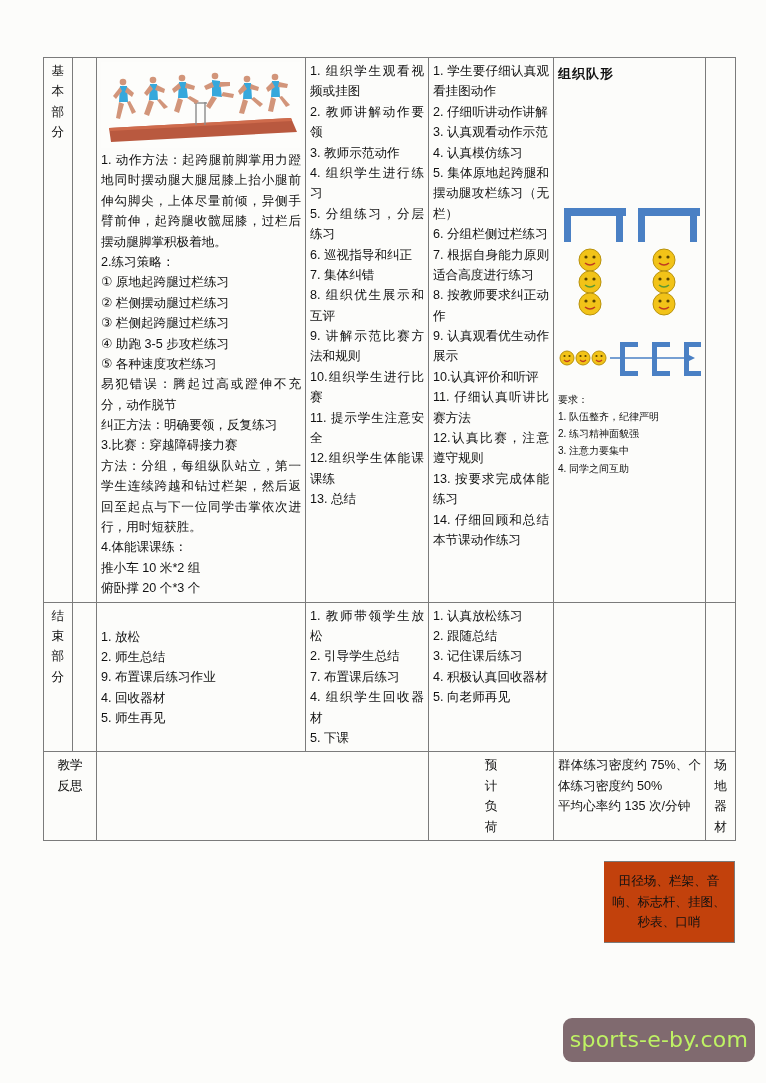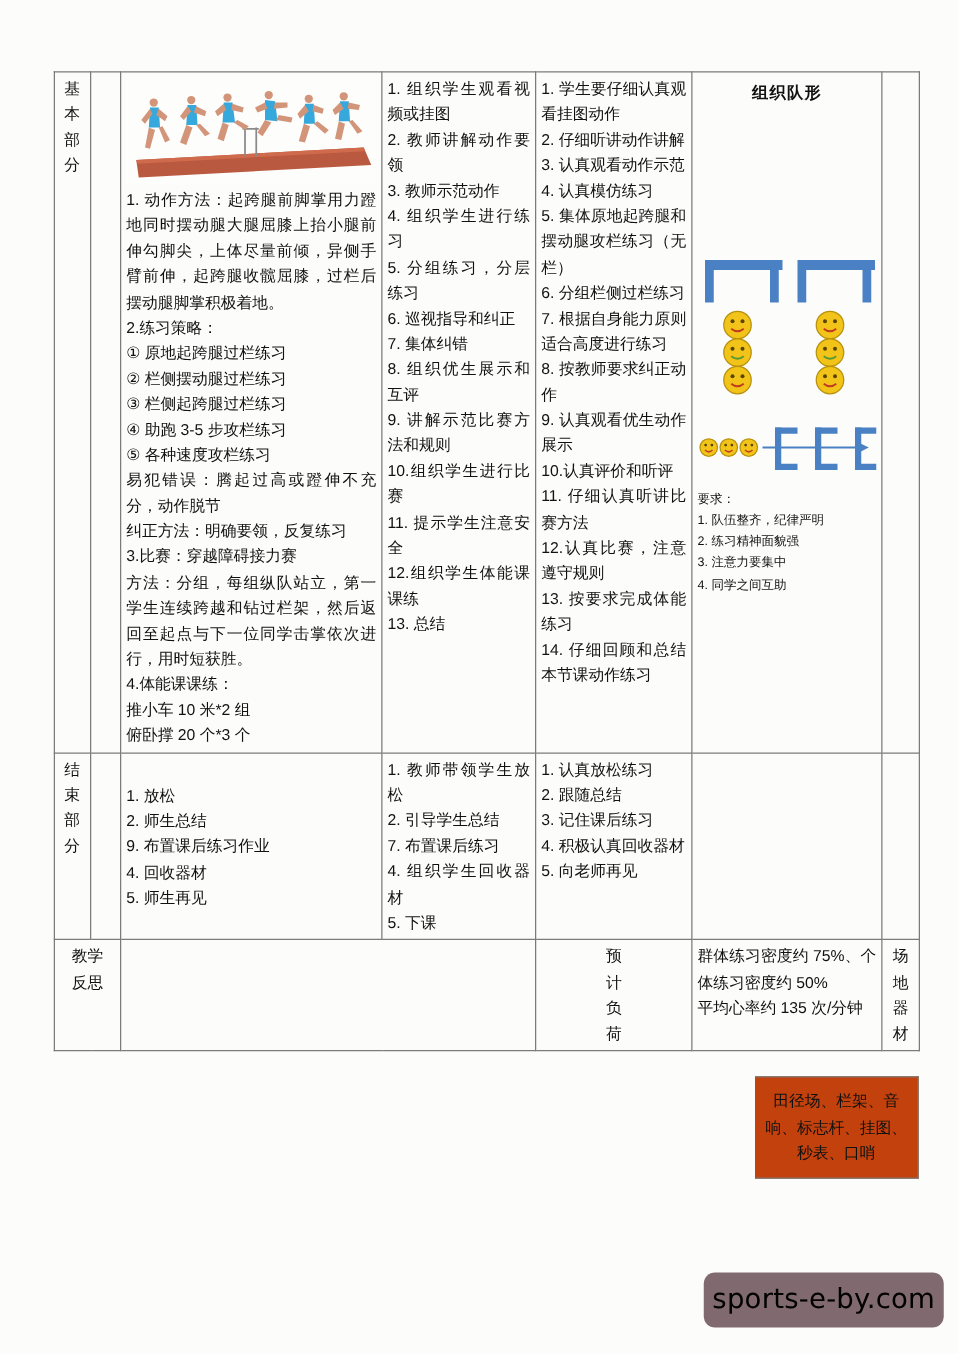--- a/index.html
+++ b/index.html
@@ -71,21 +71,21 @@
 
   .hero-img {
     width: 100%;
     height: 86px;
     display: block;
     margin: 1px 0 2px 0;
   }
 
   
   .form-title {
-    text-align: center;
+    text-align: left;
     font-weight: bold;
     font-size: 13px;
     margin: 2px 0 0 0;
     letter-spacing: 1px;
   }
   .form-diagram-1 {
     margin-top: 118px;
   }
   .form-diagram-2 {
     margin-top: 12px;
@@ -123,21 +123,21 @@
   .reflect-label span { display: block; }
 
   .watermark {
     position: absolute;
     left: 563px;
     top: 1018px;
     width: 192px;
     height: 44px;
     background: #806a6f;
     border-radius: 9px;
-    color: #000000;
+    color: #bef264;
     font-size: 22px;
     line-height: 44px;
     text-align: center;
     letter-spacing: 0.2px;
     font-family: "DejaVu Sans", sans-serif;
   }
 </style>
 </head>
 <body>
 

